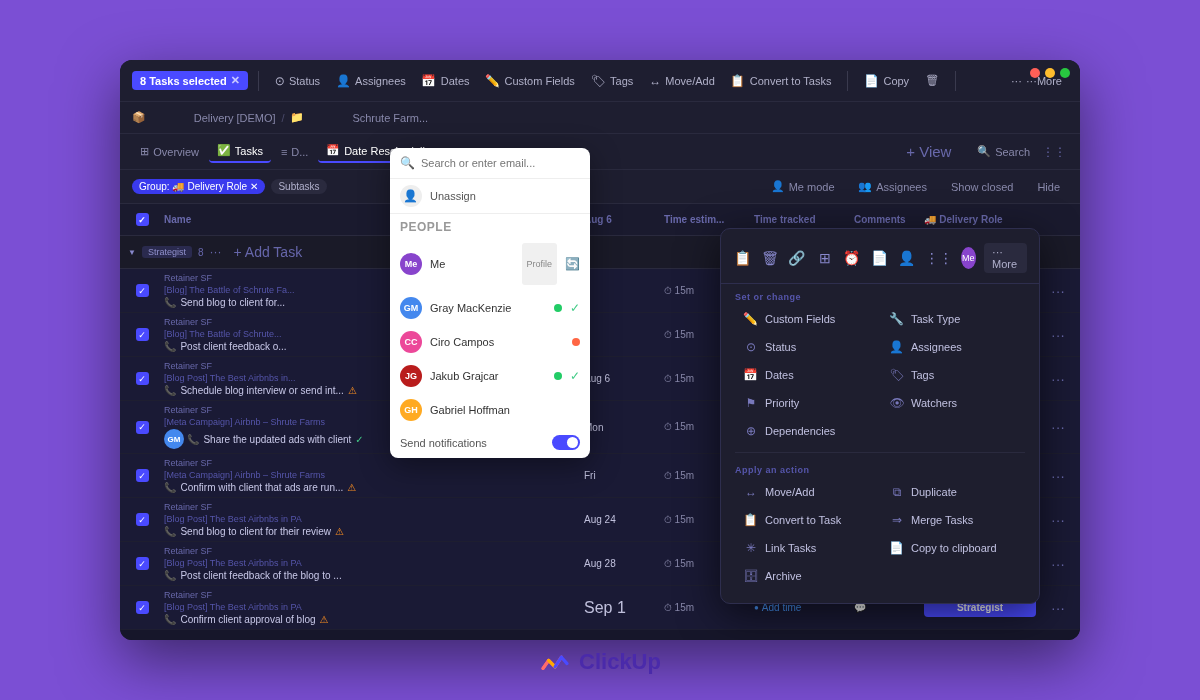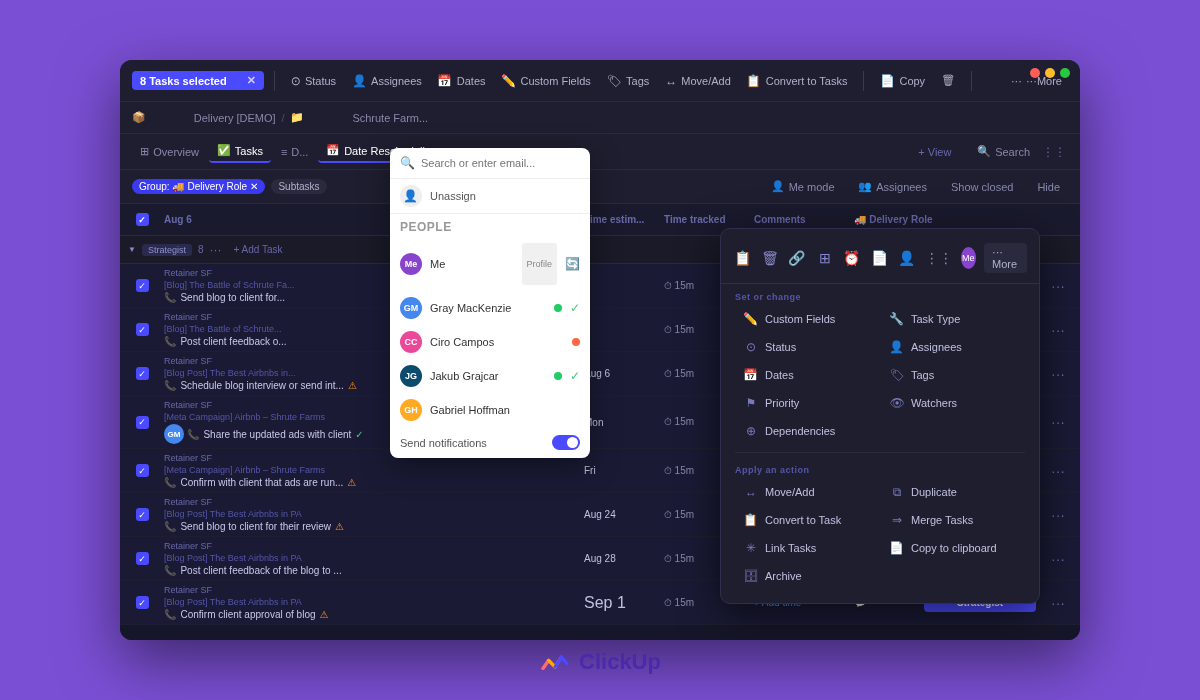--- a/index.html
+++ b/index.html
@@ -37,21 +37,21 @@
     }
     .tasks-selected-badge {
       background: #4a4aff;
       color: white;
       font-size: 11px;
       font-weight: 600;
       padding: 3px 8px;
       border-radius: 4px;
       display: flex;
       align-items: center;
-      gap: 20px;
+      gap: 4px;
     }
     .tasks-selected-badge .close-x {
       cursor: pointer;
       opacity: 0.7;
     }
     .top-bar-sep {
       width: 1px;
       height: 20px;
       background: #3a3a4e;
       margin: 0 6px;
@@ -125,21 +125,21 @@
       font-size: 11px;
       padding: 4px 6px;
       cursor: pointer;
     }
     .tab-add-view {
       margin-left: auto;
       display: flex;
       align-items: flex-start;
       gap: 4px;
       color: #6868aa;
-      font-size: 11px;
+      font-size: 15px;
       padding: 4px 8px;
       border-radius: 4px;
       cursor: pointer;
     }
     .search-btn {
       display: flex;
       align-items: center;
       gap: 4px;
       color: #8888aa;
       font-size: 11px;
@@ -532,21 +532,21 @@
       padding: 1px 6px;
       border-radius: 3px;
       font-size: 9px;
     }
     .group-count {
       color: #6666aa;
       font-size: 10px;
     }
     .add-task-btn {
       color: #6666aa;
-      font-size: 10px;
+      font-size: 14px;
       cursor: pointer;
       padding: 2px 6px;
       border-radius: 3px;
       text-align: center;
     }
   </style>
 </head>
 <body>
 
 <div class="app-container">
@@ -670,20 +670,21 @@
       </div>
     </div>
   </div>
 
   <div class="table-area">
 
     <div class="table-header">
       <div class="th checkbox-cell">
         <div class="checkbox"></div>
       </div>
+      <div class="th">Name</div>
       <div class="th">Aug 6</div>
       <div class="th">Time estim...</div>
       <div class="th">Time tracked</div>
       <div class="th">Comments</div>
       <div class="th">🚚 Delivery Role</div>
       <div class="th"></div>
     </div>
 
     <div class="group-row">
       <span class="group-arrow">▼</span>
@@ -886,21 +887,21 @@
       <span class="popup-person-name">Gray MacKenzie</span>
       <span class="status-dot" style="background:#22cc66;"></span>
       <span style="color:#44cc88;font-size:12px;">✓</span>
     </div>
     <div class="popup-person">
       <div class="popup-avatar" style="background:#ec4899;">CC</div>
       <span class="popup-person-name">Ciro Campos</span>
       <span class="status-dot" style="background:#ff6644;"></span>
     </div>
     <div class="popup-person">
-      <div class="popup-avatar" style="background:#0c4a6e;">JG</div>
+      <div class="popup-avatar" style="background:#b91c1c;">JG</div>
       <span class="popup-person-name">Jakub Grajcar</span>
       <span class="status-dot" style="background:#22cc66;"></span>
       <span style="color:#44cc88;font-size:12px;">✓</span>
     </div>
     <div class="popup-person">
       <div class="popup-avatar" style="background:#ffaa22;">GH</div>
       <span class="popup-person-name">Gabriel Hoffman</span>
     </div>
     <div class="popup-send-notif">
       <span>Send notifications</span>

